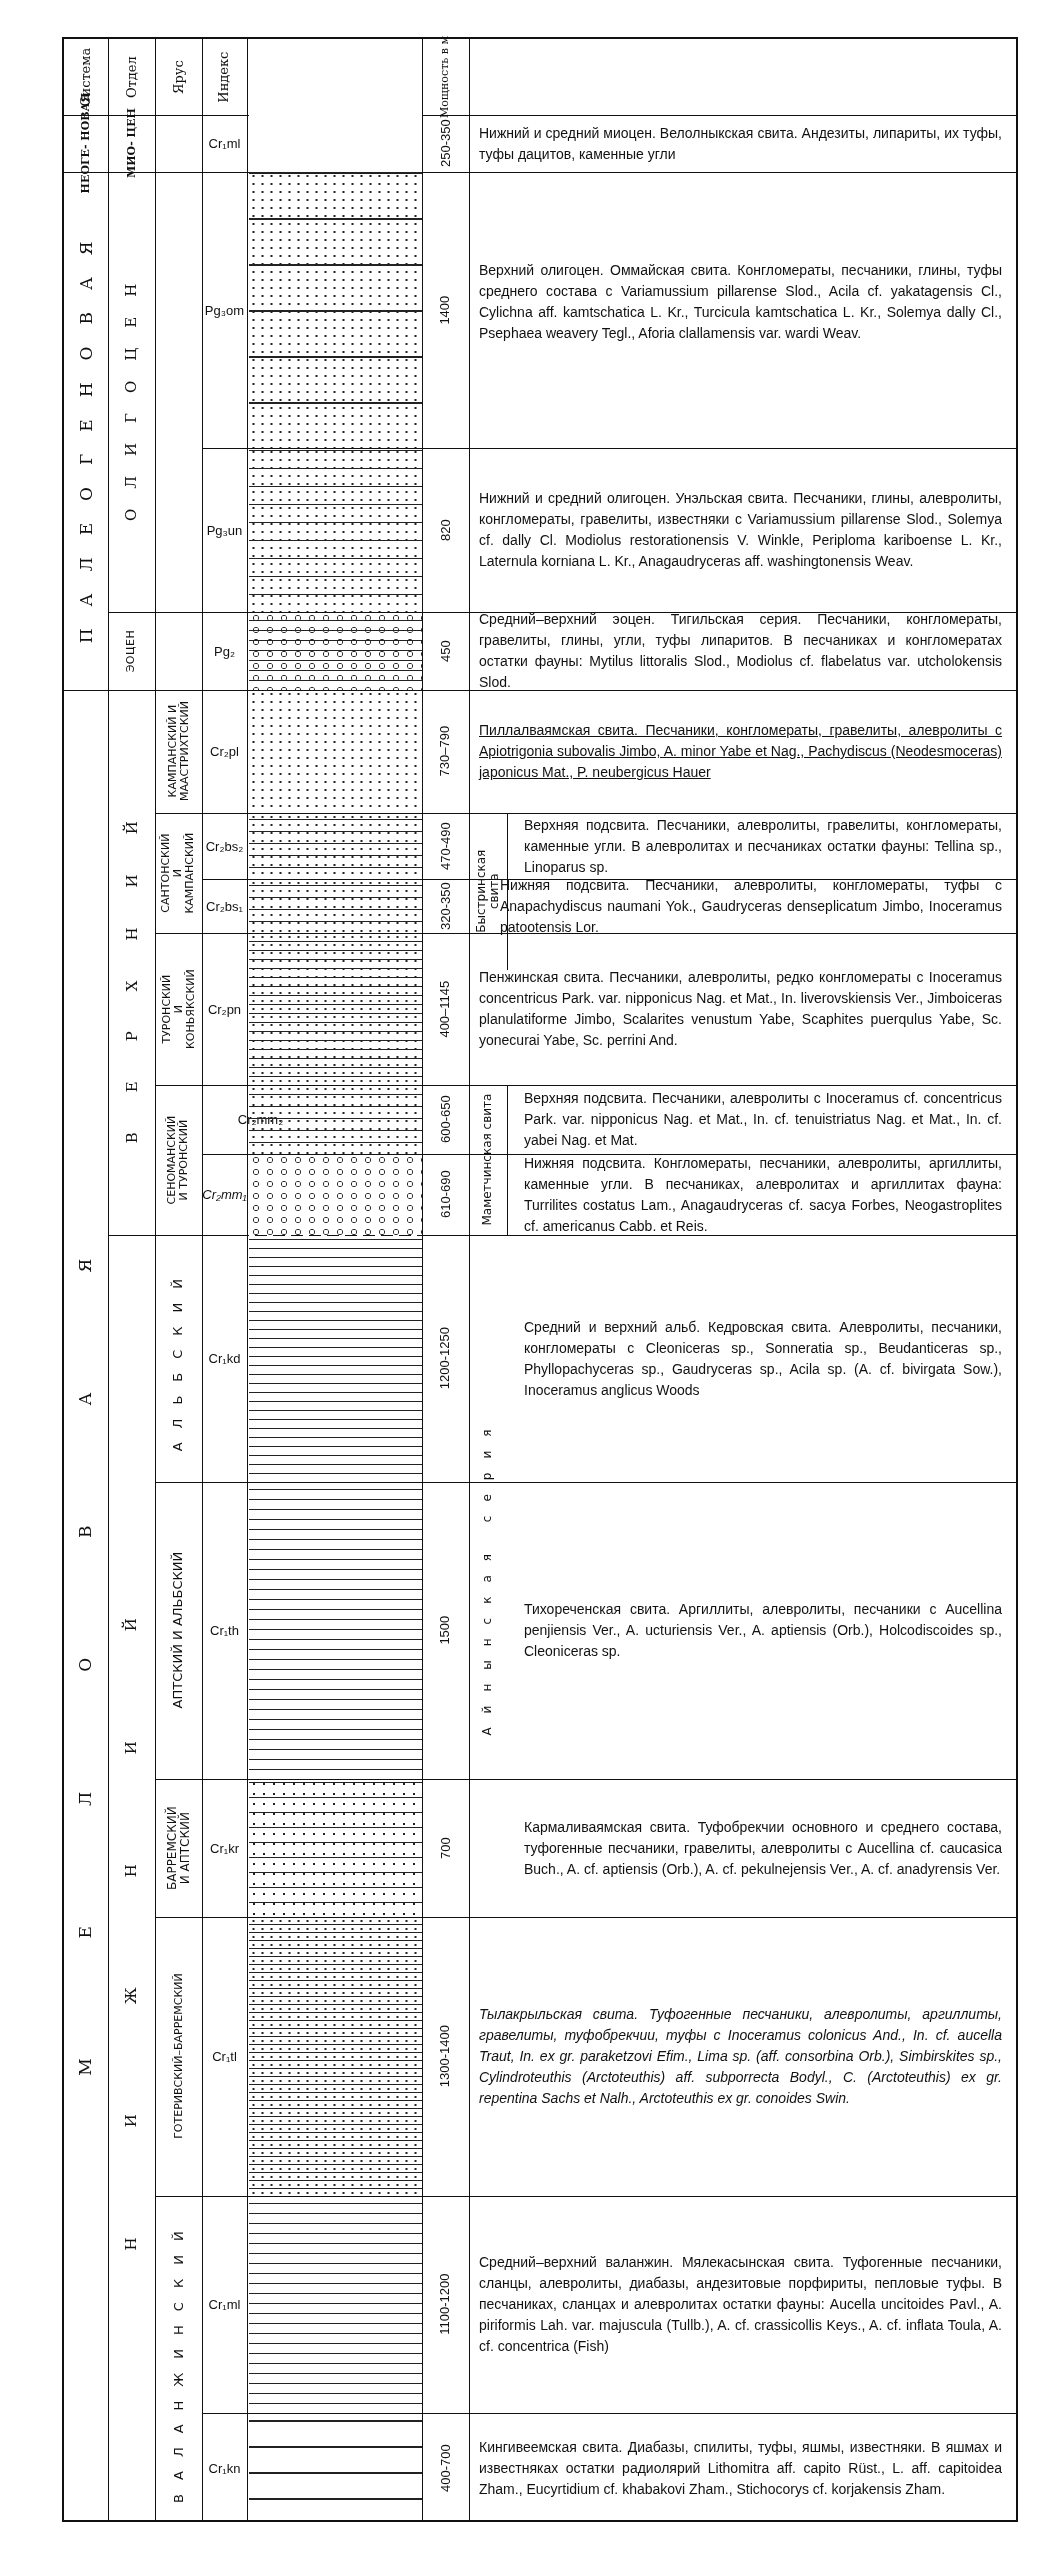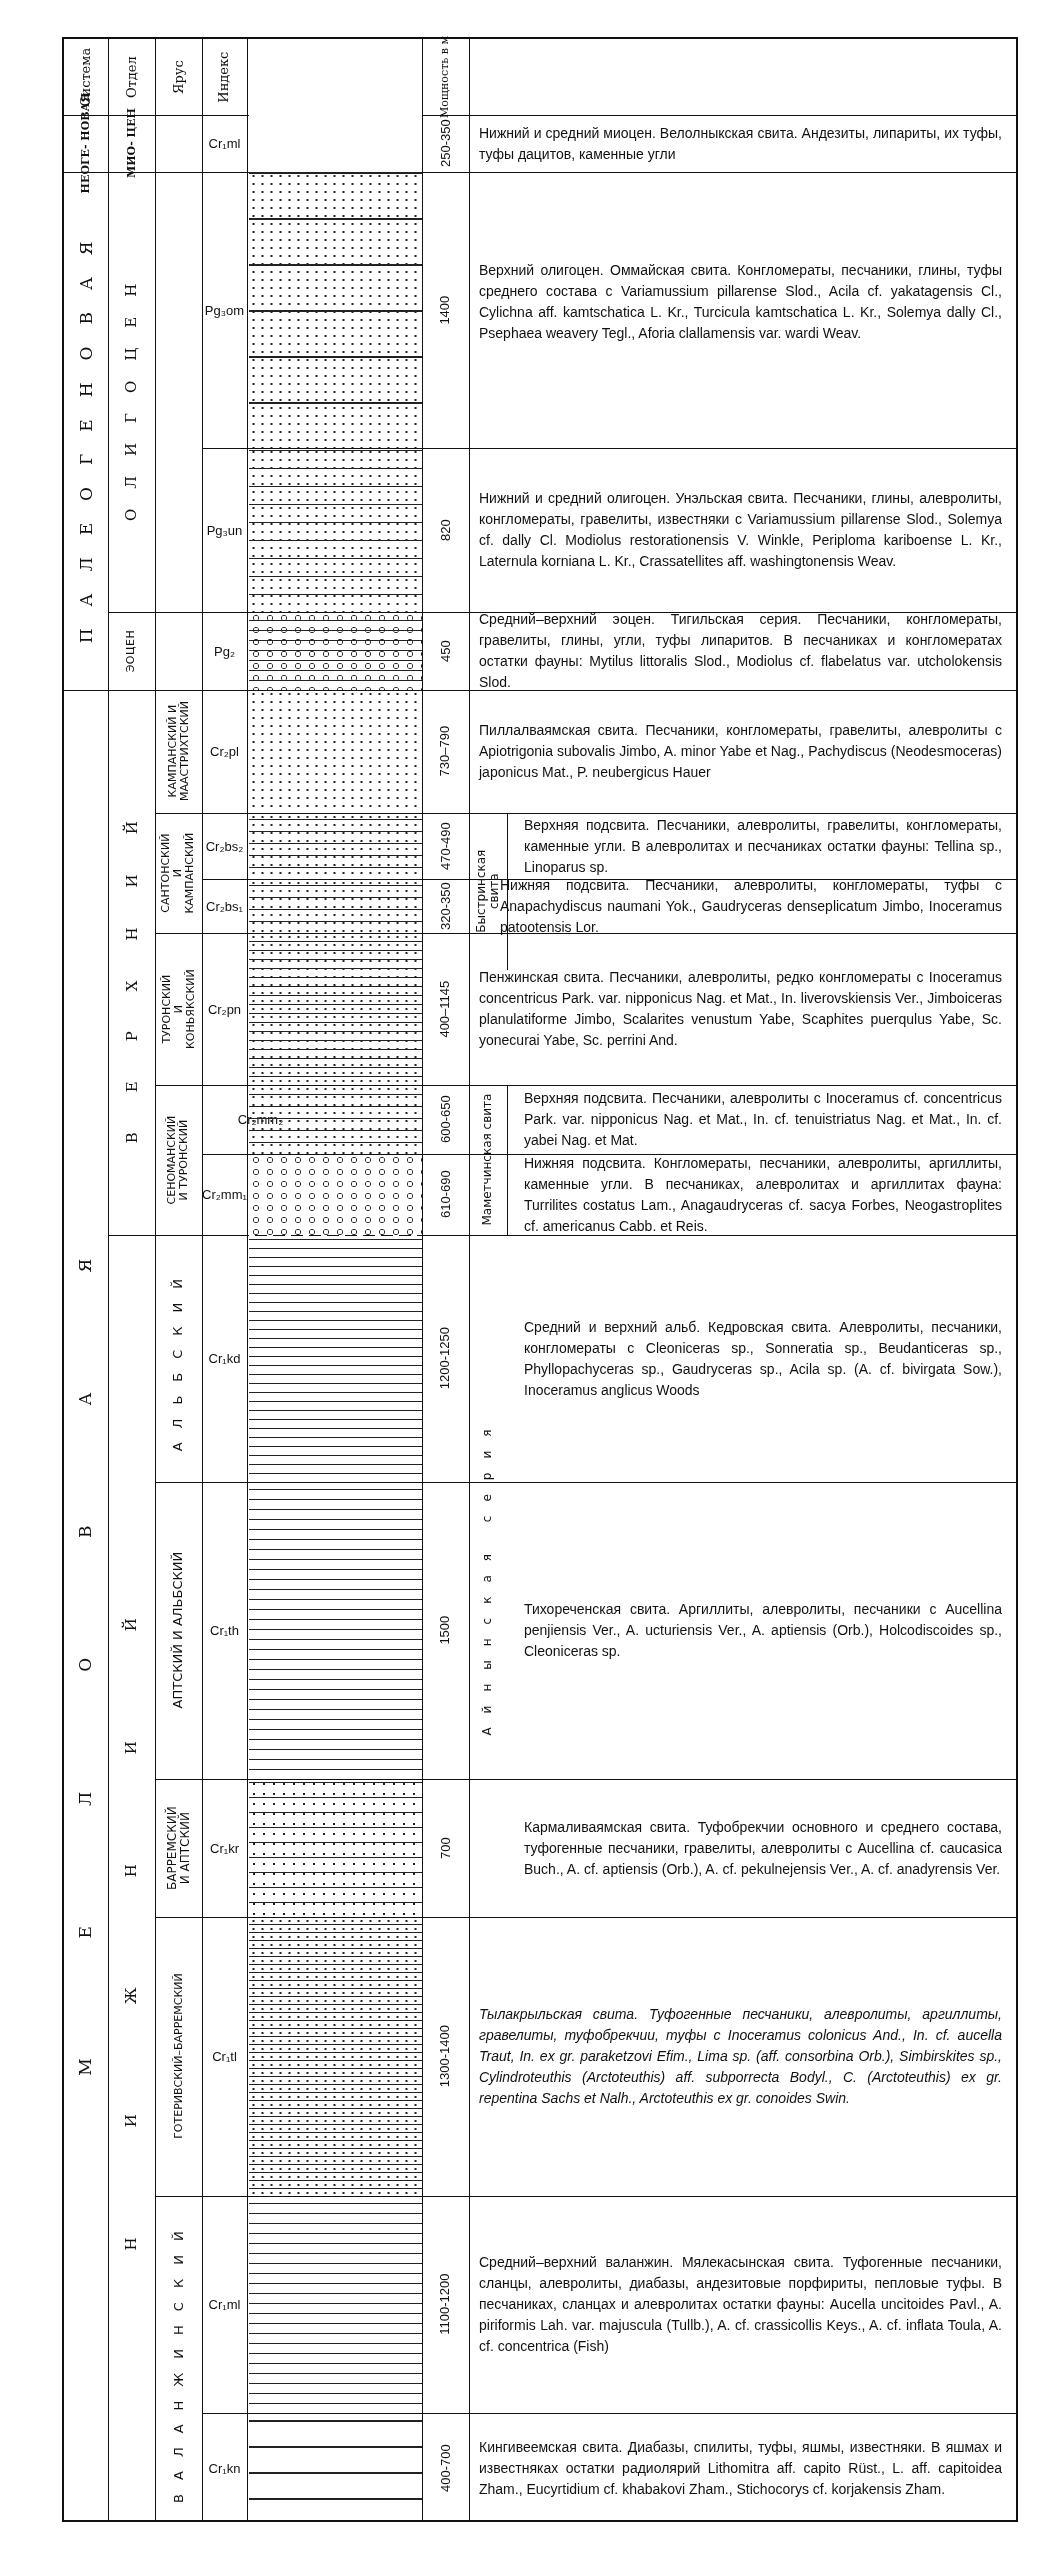--- a/index.html
+++ b/index.html
@@ -136,38 +136,38 @@
       <div class="desc" style="left: 415px; right: 14px; top: 125px; height: 276px; display: flex; align-items: center;">
         <span>Верхний олигоцен. Оммайская свита. Конгломераты, песчаники, глины, туфы среднего состава с Variamussium pillarense Slod., Acila cf. yakatagensis Cl., Cylichna aff. kamtschatica L. Kr., Turcicula kamtschatica L. Kr., Solemya dally Cl., Psephaea weavery Tegl., Aforia clallamensis var. wardi Weav.</span>
       </div>
       <div class="abs idx" style="left: 138px; width: 45px; top: 409px; height: 164px; display: flex; align-items: center; justify-content: center;">Pg₃un</div>
       <div class="lith" style="top: 409px; height: 164px; background: radial-gradient(rgb(34, 34, 34) 1px, transparent 1.3px) 0px 0px / 9px 8px, repeating-linear-gradient(0deg, transparent 0px, transparent 17px, rgb(34, 34, 34) 17px, rgb(34, 34, 34) 18px);"></div>
       <div class="vtext thk" style="left: 358px; width: 47px; top: 409px; height: 164px;">
         <span>820</span>
       </div>
       <div class="hline" style="left: 138px; right: 0px; top: 573px;"></div>
       <div class="desc" style="left: 415px; right: 14px; top: 409px; height: 164px; display: flex; align-items: center;">
-        <span>Нижний и средний олигоцен. Унэльская свита. Песчаники, глины, алевролиты, конгломераты, гравелиты, известняки с Variamussium pillarense Slod., Solemya cf. dally Cl. Modiolus restorationensis V. Winkle, Periploma kariboense L. Kr., Laternula korniana L. Kr., Crassatellites aff. washingtonensis Weav.</span>
+        <span>Нижний и средний олигоцен. Унэльская свита. Песчаники, глины, алевролиты, конгломераты, гравелиты, известняки с Variamussium pillarense Slod., Solemya cf. dally Cl. Modiolus restorationensis V. Winkle, Periploma kariboense L. Kr., Laternula korniana L. Kr., Anagaudryceras aff. washingtonensis Weav.</span>
       </div>
       <div class="abs idx" style="left: 138px; width: 45px; top: 573px; height: 78px; display: flex; align-items: center; justify-content: center;">Pg₂</div>
       <div class="lith" style="top: 573px; height: 78px; background: radial-gradient(circle, transparent 2px, rgb(34, 34, 34) 2.5px, transparent 3.5px) 0px 0px / 14px 12px, repeating-linear-gradient(0deg, transparent 0px, transparent 9px, rgb(34, 34, 34) 9px, rgb(34, 34, 34) 10px);"></div>
       <div class="vtext thk" style="left: 358px; width: 47px; top: 573px; height: 78px;">
         <span>450</span>
       </div>
       <div class="hline" style="left: 138px; right: 0px; top: 651px;"></div>
       <div class="desc" style="left: 415px; right: 14px; top: 573px; height: 78px; display: flex; align-items: center;">
         <span>Средний–верхний эоцен. Тигильская серия. Песчаники, конгломераты, гравелиты, глины, угли, туфы липаритов. В песчаниках и конгломератах остатки фауны: Mytilus littoralis Slod., Modiolus cf. flabelatus var. utcholokensis Slod.</span>
       </div>
       <div class="abs idx" style="left: 138px; width: 45px; top: 651px; height: 123px; display: flex; align-items: center; justify-content: center;">Cr₂pl</div>
       <div class="lith" style="top: 651px; height: 123px; background: radial-gradient(rgb(34, 34, 34) 1px, transparent 1.3px) 0px 0px / 9px 8px;"></div>
       <div class="vtext thk" style="left: 358px; width: 47px; top: 651px; height: 123px;">
         <span>730–790</span>
       </div>
       <div class="hline" style="left: 138px; right: 0px; top: 774px;"></div>
-      <div class="desc" style="left: 415px; right: 14px; top: 651px; height: 123px; display: flex; align-items: center;">
+      <div class="desc" style="left: 415px; right: 14px; top: 651px; height: 123px; display: flex; align-items: center; text-decoration: underline;">
         <span>Пиллалваямская свита. Песчаники, конгломераты, гравелиты, алевролиты с Apiotrigonia subovalis Jimbo, A. minor Yabe et Nag., Pachydiscus (Neodesmoceras) japonicus Mat., P. neubergicus Hauer</span>
       </div>
       <div class="abs idx" style="left: 138px; width: 45px; top: 774px; height: 66px; display: flex; align-items: center; justify-content: center;">Cr₂bs₂</div>
       <div class="lith" style="top: 774px; height: 66px; background: radial-gradient(rgb(34, 34, 34) 1px, transparent 1.3px) 0px 0px / 9px 8px, repeating-linear-gradient(0deg, transparent 0px, transparent 11px, rgb(34, 34, 34) 11px, rgb(34, 34, 34) 12px);"></div>
       <div class="vtext thk" style="left: 358px; width: 47px; top: 774px; height: 66px;">
         <span>470-490</span>
       </div>
       <div class="hline" style="left: 138px; right: 0px; top: 840px;"></div>
       <div class="desc" style="left: 460px; right: 14px; top: 774px; height: 66px; display: flex; align-items: center;">
         <span>Верхняя подсвита. Песчаники, алевролиты, гравелиты, конгломераты, каменные угли. В алевролитах и песчаниках остатки фауны: Tellina sp., Linoparus sp.</span>
@@ -192,21 +192,21 @@
       </div>
       <div class="abs idx" style="left: 138px; width: 45px; top: 1046px; height: 69px; display: flex; align-items: center; justify-content: center; margin-left: 36px;">Cr₂mm₂</div>
       <div class="lith" style="top: 1046px; height: 69px; background: radial-gradient(rgb(34, 34, 34) 1px, transparent 1.3px) 0px 0px / 9px 8px, repeating-linear-gradient(0deg, transparent 0px, transparent 11px, rgb(34, 34, 34) 11px, rgb(34, 34, 34) 12px);"></div>
       <div class="vtext thk" style="left: 358px; width: 47px; top: 1046px; height: 69px;">
         <span>600-650</span>
       </div>
       <div class="hline" style="left: 138px; right: 0px; top: 1115px;"></div>
       <div class="desc" style="left: 460px; right: 14px; top: 1046px; height: 69px; display: flex; align-items: center;">
         <span>Верхняя подсвита. Песчаники, алевролиты с Inoceramus cf. concentricus Park. var. nipponicus Nag. et Mat., In. cf. tenuistriatus Nag. et Mat., In. cf. yabei Nag. et Mat.</span>
       </div>
-      <div class="abs idx" style="left: 138px; width: 45px; top: 1115px; height: 81px; display: flex; align-items: center; justify-content: center;">Cr₂mm₁</div>
+      <div class="abs idx" style="left: 138px; width: 45px; top: 1115px; height: 81px; display: flex; align-items: center; justify-content: center; font-style: italic;">Cr₂mm₁</div>
       <div class="lith" style="top: 1115px; height: 81px; background: radial-gradient(circle, transparent 2px, rgb(34, 34, 34) 2.5px, transparent 3.5px) 0px 0px / 14px 12px;"></div>
       <div class="vtext thk" style="left: 358px; width: 47px; top: 1115px; height: 81px;">
         <span>610-690</span>
       </div>
       <div class="hline" style="left: 138px; right: 0px; top: 1196px;"></div>
       <div class="desc" style="left: 460px; right: 14px; top: 1115px; height: 81px; display: flex; align-items: center;">
         <span>Нижняя подсвита. Конгломераты, песчаники, алевролиты, аргиллиты, каменные угли. В песчаниках, алевролитах и аргиллитах фауна: Turrilites costatus Lam., Anagaudryceras cf. sacya Forbes, Neogastroplites cf. americanus Cabb. et Reis.</span>
       </div>
       <div class="abs idx" style="left: 138px; width: 45px; top: 1196px; height: 247px; display: flex; align-items: center; justify-content: center;">Cr₁kd</div>
       <div class="lith" style="top: 1196px; height: 247px; background: repeating-linear-gradient(0deg, transparent 0px, transparent 8px, rgb(34, 34, 34) 8px, rgb(34, 34, 34) 9px), repeating-linear-gradient(90deg, rgb(255, 255, 255) 0px, rgb(255, 255, 255) 6px, transparent 6px, transparent 18px);"></div>

